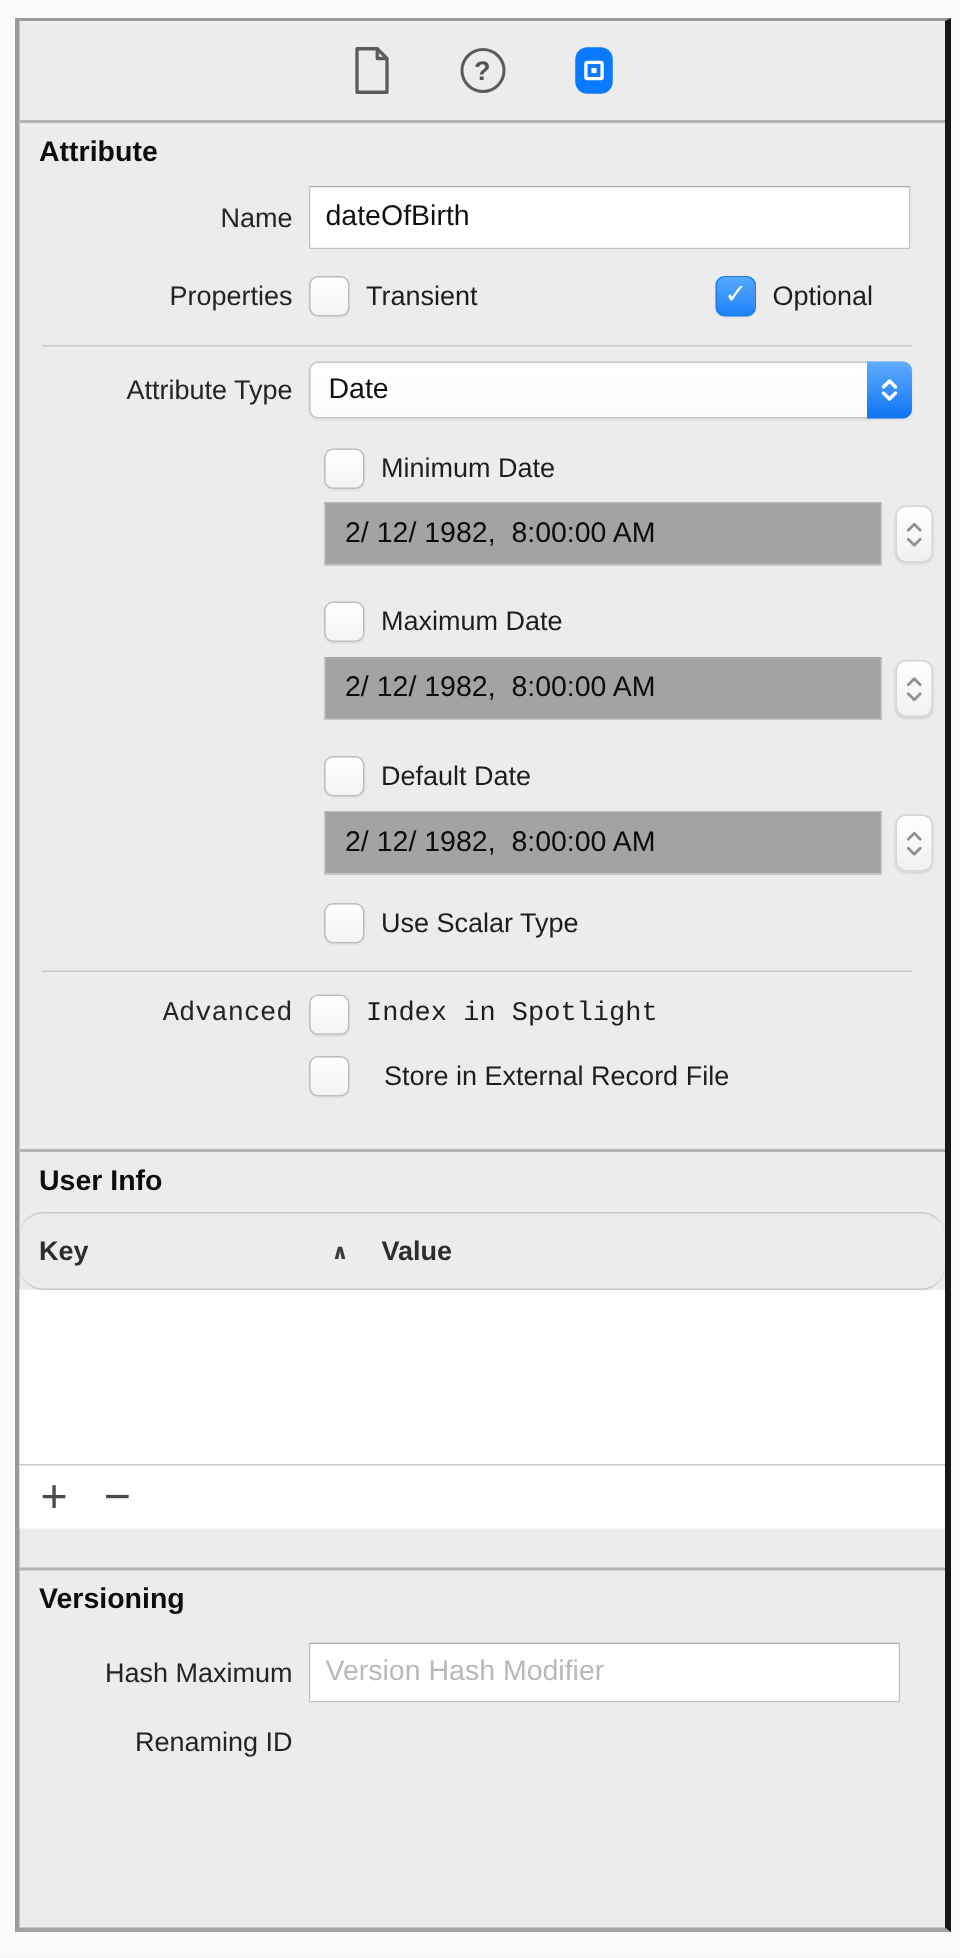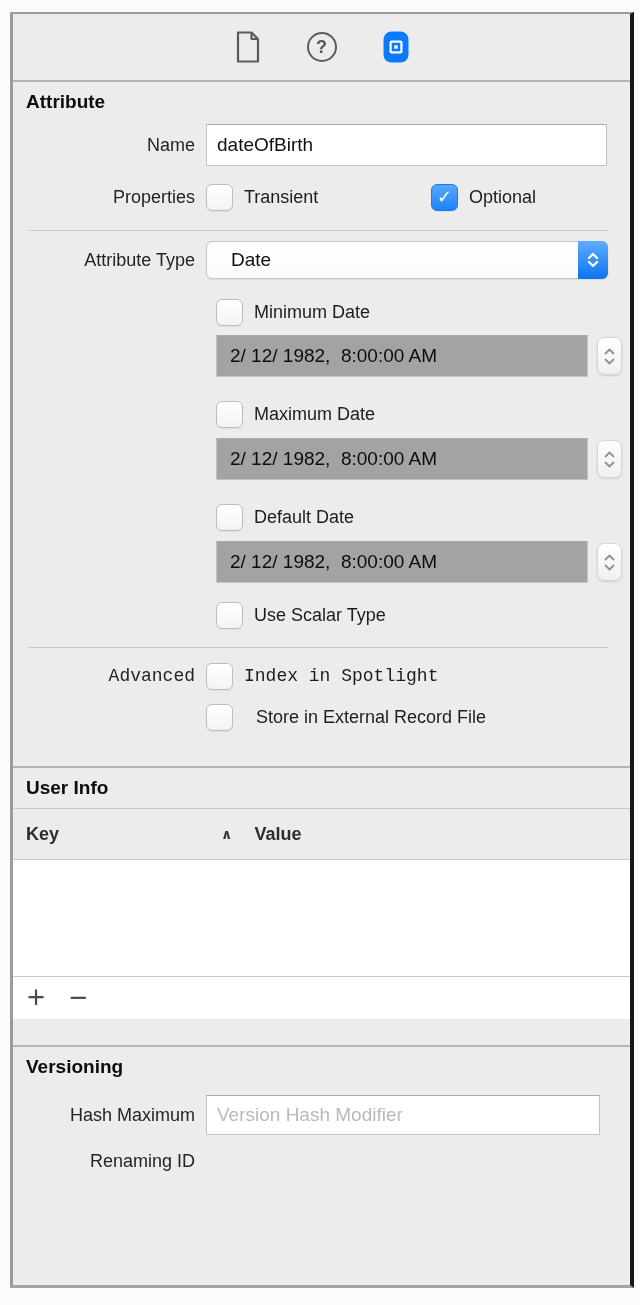--- a/index.html
+++ b/index.html
@@ -47,29 +47,29 @@
     width:27px; height:27px; flex:none;
     border:1px solid #bdbdbd; border-radius:6px;
     background:linear-gradient(#ffffff,#f3f3f3);
     box-shadow:0 1px 1px rgba(0,0,0,.05);
     display:flex; align-items:center; justify-content:center;
   }
   .cb.checked { background:linear-gradient(#55a9fd,#1f82f9); border-color:#1c79ec; }
   .cb.checked::after { content:"✓"; color:#fff; font-size:18px; font-weight:bold; margin-top:-1px; }
   .cb-label { margin-left:11px; font-size:18px; color:#1d1d1f; white-space:nowrap; }
   .cb-group { display:flex; align-items:center; }
-  .cb-group.col1 { width:225px; }
+  .cb-group.col1 { width:271px; }
   
   .popup {
     flex:1; height:38px; position:relative; background:linear-gradient(#ffffff,#fbfbfb);
     border:1px solid #c6c6c6; border-radius:6px;
     box-shadow:0 1px 2px rgba(0,0,0,.08);
     display:flex; align-items:center;
   }
-  .popup-text { padding-left:24px; font-size:19px; color:#101010; }
+  .popup-text { padding-left:12px; font-size:19px; color:#101010; }
   .popup-cap {
     position:absolute; right:-1px; top:-1px; bottom:-1px; width:30px;
     background:linear-gradient(#5fadfd,#0d74f2);
     border-radius:0 6px 6px 0;
     display:flex; align-items:center; justify-content:center;
   }
   
   .datefield {
     width:372px; height:42px; background:#a3a3a3;
     border:1px solid #c3c3c3; border-top-color:#a9a9a9;
@@ -81,21 +81,21 @@
     background:linear-gradient(#ffffff,#f0f0f0);
     border:1px solid #d5d5d5; border-radius:7px;
     box-shadow:0 1px 2px rgba(0,0,0,.12);
     display:flex; flex-direction:column; align-items:center; justify-content:center; gap:3px;
   }
   
   .ui-title { height:40px; display:flex; align-items:center; }
   .ui-header {
     height:52px; display:flex; align-items:center; padding-left:13px;
     border-top:1px solid #c9c9c9; border-bottom:1px solid #c9c9c9;
-    font-size:18px; font-weight:bold; color:#2d2d2d;
+    font-size:18px; font-weight:bold; color:#2d2d2d;border-radius:16px;
   }
   .ui-key { width:195px; }
   .ui-caret { font-size:14px; font-weight:bold; color:#3a3a3a; margin-right:22px; }
   .ui-body { height:116px; background:#fff; }
   .ui-buttons {
     height:43px; background:#fff; border-top:1px solid #c9c9c9;
     display:flex; align-items:center; padding-left:14px; gap:24px;
   }
   .ui-btn { font-size:31px; font-weight:200; color:#4a4a4a; line-height:30px; }
   .ui-gap { height:26px; }

